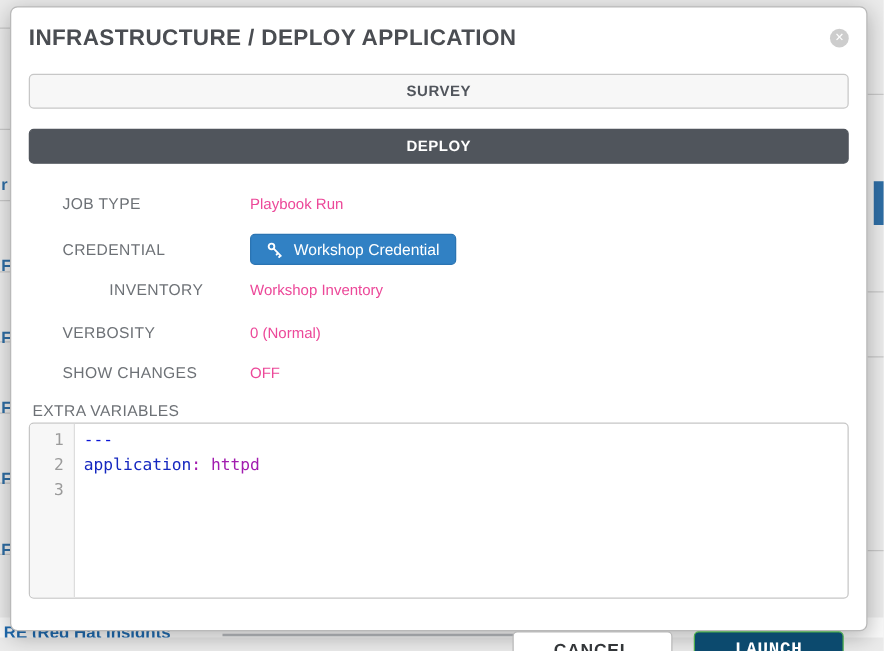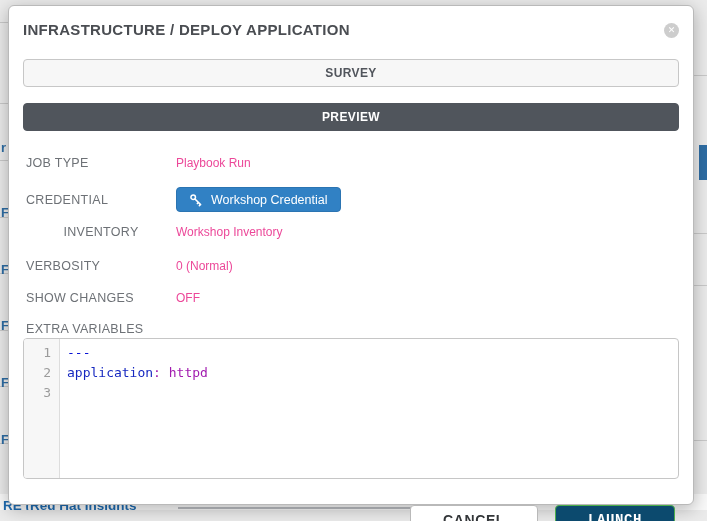--- a/index.html
+++ b/index.html
@@ -21,39 +21,39 @@
 
   
   .modal{
     position:absolute;left:8px;top:5px;width:686px;height:500px;z-index:2;
     background:#ffffff;border:1px solid #b9b9b9;border-radius:6px;
     box-shadow:0 4px 18px rgba(0,0,0,.28);
     box-sizing:border-box;padding:16px 14px 0 14px;
   }
   .modal-header{position:relative;height:16px;}
   .modal-title{
-    margin:0;font-size:15px;font-weight:bold;color:#4a4d52;
+    margin:0;font-size:18px;font-weight:bold;color:#4a4d52;
     letter-spacing:.3px;line-height:16px;
   }
   .close-btn{
     position:absolute;right:0;top:1px;width:15px;height:15px;border-radius:50%;
     background:#cdcdcd;color:#ffffff;font-size:9px;font-weight:bold;
     line-height:15px;text-align:center;cursor:pointer;user-select:none;
   }
   
   .tabs{margin-top:21px;display:flex;gap:16px;flex-direction:column;}
   .tab{
     height:28px;padding:0 14px;border-radius:4px;border:1px solid #c7c7c7;
     background:#f7f7f7;color:#51555c;font-family:inherit;
     font-size:12px;font-weight:bold;letter-spacing:.4px;cursor:pointer;
   }
   .tab.active{background:#50555c;border-color:#50555c;color:#ffffff;}
 
   
-  .rows{padding-left:3px;}
+  .rows{padding-left:3px;margin-left:24px;}
   .frow{display:flex;align-items:center;}
   .frow .lbl{
     width:150px;flex:0 0 150px;font-size:12.5px;color:#6d7176;letter-spacing:.3px;
   }
   .frow .val{font-size:12px;color:#ec4899;}
   .r-jobtype{margin-top:25px;height:14px;}
   .r-credential{margin-top:17px;height:25px;}
   .r-inventory{margin-top:13px;height:14px;text-align:center;}
   .r-verbosity{margin-top:20px;height:14px;}
   .r-showchanges{margin-top:18px;height:14px;}
@@ -132,21 +132,21 @@
 
 <div class="modal">
 
   <div class="modal-header">
     <h1 class="modal-title">INFRASTRUCTURE / DEPLOY APPLICATION</h1>
     <span class="close-btn">✕</span>
   </div>
 
   <div class="tabs">
     <button class="tab">SURVEY</button>
-    <button class="tab active">PREVIEW</button>
+    <button class="tab active">DEPLOY</button>
   </div>
 
   <div class="rows">
     <div class="frow r-jobtype">
       <div class="lbl">JOB TYPE</div>
       <div class="val">Playbook Run</div>
     </div>
 
     <div class="frow r-credential">
       <div class="lbl">CREDENTIAL</div>

